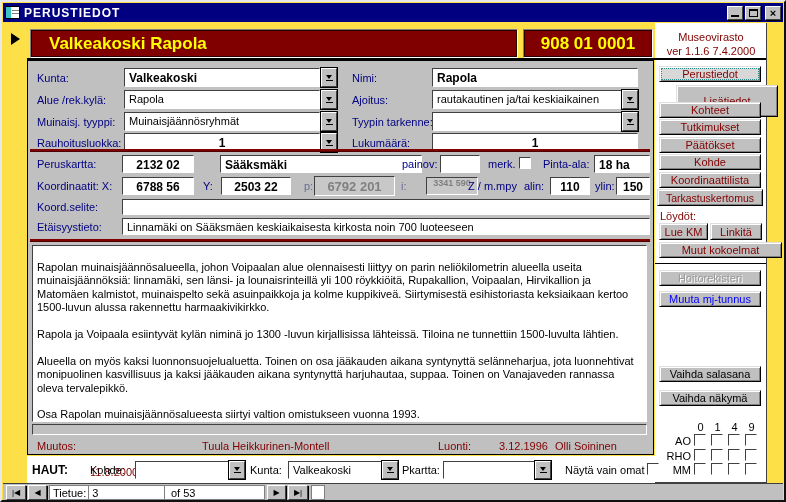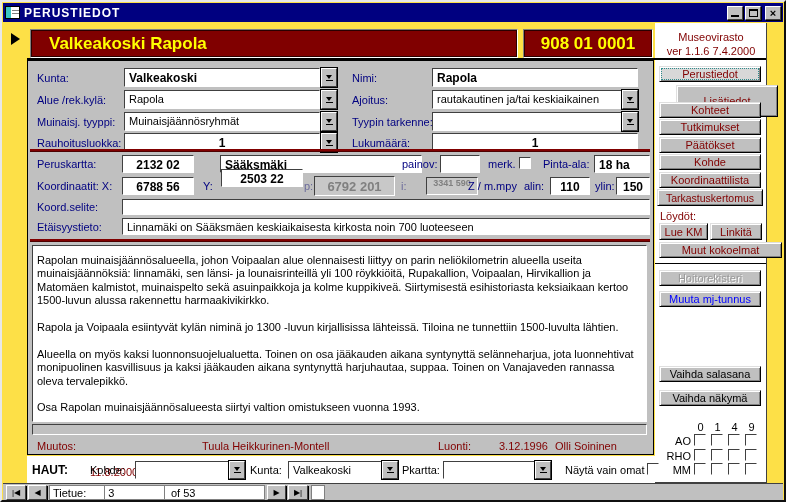--- a/index.html
+++ b/index.html
@@ -41,21 +41,21 @@
   .whitecol{background:#fff;border-right:1px solid #404040;border-bottom:1px solid #404040;}
   .sbtn{background:#c0c0c0;border:1px solid;border-color:#dfdfdf #000 #000 #dfdfdf;
         box-shadow:inset 1px 1px 0 #fff,inset -1px -1px 0 #808080;
         color:#800000;font-size:11px;display:flex;align-items:center;justify-content:center;white-space:nowrap;}
   .sbtn.active{background:#d8d8d8;outline:1px dotted #2e8b8b;outline-offset:-3px;}
   .sbtn.dis{color:#9a9a9a;text-shadow:1px 1px 0 #fff;}
   .sbtn.blue{color:#0000ff;}
   .sbtn.black{color:#000;}
   .chk{width:12px;height:12px;background:#fff;border:1px solid;border-color:#404040 #fff #fff #404040;}
   .memo{background:#fff;border:1px solid;border-color:#404040 #fff #fff #404040;
-        font-size:11px;line-height:13.4px;color:#000;padding:8px 4px;white-space:pre-wrap;overflow:hidden;}
+        font-size:11px;line-height:13.4px;color:#000;padding:15px 4px;white-space:pre-wrap;overflow:hidden;}
   .redtxt{color:#800000;font-size:11px;white-space:nowrap;}
   .navbtn{background:#c0c0c0;border:1px solid;border-color:#fff #404040 #404040 #fff;box-shadow:1px 1px 0 #000;
           display:flex;align-items:center;justify-content:center;font-size:8px;color:#000;}
   .tri-right{width:0;height:0;border-top:6px solid transparent;border-bottom:6px solid transparent;border-left:9px solid #000;}
 </style>
 </head>
 <body>
 
 <div class="win">
 
@@ -156,21 +156,21 @@
   <div class="abs fld" style="left:438px;top:153px;width:40px;height:18px;"></div>
   <div class="abs lbl" style="left:486px;top:156px;">merk.</div>
   <div class="abs chk" style="left:517px;top:155px;"></div>
 
   <div class="abs lbl" style="left:541px;top:156px;">Pinta-ala:</div>
   <div class="abs fld fldb" style="left:592px;top:153px;width:56px;height:18px;">18 ha</div>
 
   <div class="abs lbl" style="left:35px;top:178px;">Koordinaatit: X:</div>
   <div class="abs fld fldb ctr" style="left:120px;top:175px;width:72px;height:18px;">6788 56</div>
   <div class="abs lbl" style="left:201px;top:178px;">Y:</div>
-  <div class="abs fld fldb ctr" style="left:219px;top:167px;width:82px;height:18px;">2503 22</div>
+  <div class="abs fld fldb ctr" style="left:219px;top:175px;width:70px;height:18px;">2503 22</div>
   <div class="abs lbl" style="left:302px;top:178px;color:#6a6a9a;">p:</div>
   <div class="abs fld fldd ctr" style="left:312px;top:174px;width:81px;height:20px;font-size:13px;">6792 201</div>
   <div class="abs lbl" style="left:399px;top:178px;color:#6a6a9a;">i:</div>
   <div class="abs fld fldd ctr" style="left:424px;top:175px;width:52px;height:18px;font-size:9px;padding:0 1px;">3341 590</div>
   <div class="abs lbl" style="left:466px;top:178px;">Z / m.mpy</div>
   <div class="abs lbl" style="left:522px;top:178px;">alin:</div>
   <div class="abs fld fldb ctr" style="left:548px;top:175px;width:40px;height:18px;">110</div>
   <div class="abs lbl" style="left:593px;top:178px;">ylin:</div>
   <div class="abs fld fldb ctr" style="left:614px;top:175px;width:34px;height:18px;">150</div>
 
@@ -262,21 +262,21 @@
       <span class="cbo-tri"></span>
       <span class="cbo-bar"></span>
     </div>
   <div class="abs blk" style="left:563px;top:462px;">Näytä vain omat</div>
   <div class="abs chk" style="left:645px;top:461px;"></div>
 
   <div class="abs" style="left:1px;top:481px;width:780px;height:18px;background:#c0c0c0;border-top:1px solid #404040;"></div>
   <div class="abs navbtn" style="left:4px;top:483px;width:20px;height:15px;">|◀</div>
   <div class="abs navbtn" style="left:26px;top:483px;width:19px;height:15px;">◀</div>
   <div class="abs" style="left:47px;top:483px;width:116px;height:15px;background:#fff;border:1px solid #808080;display:flex;align-items:center;">
-    <span class="blk" style="padding-left:3px;border-right:1px solid #808080;height:100%;display:flex;align-items:center;padding-right:18px;">Tietue:</span>
+    <span class="blk" style="padding-left:3px;border-right:1px solid #808080;height:100%;display:flex;align-items:center;padding-right:2px;">Tietue:</span>
     <span class="blk" style="padding-left:3px;">3</span>
   </div>
   <div class="abs" style="left:163px;top:483px;width:100px;height:15px;background:#fff;border:1px solid #808080;border-left:none;display:flex;align-items:center;">
     <span class="blk" style="padding-left:6px;">of 53</span>
   </div>
   <div class="abs navbtn" style="left:265px;top:483px;width:19px;height:15px;">▶</div>
   <div class="abs navbtn" style="left:286px;top:483px;width:20px;height:15px;">▶|</div>
   <div class="abs" style="left:309px;top:483px;width:14px;height:15px;background:#fff;border:1px solid #808080;"></div>
 
 </div>

